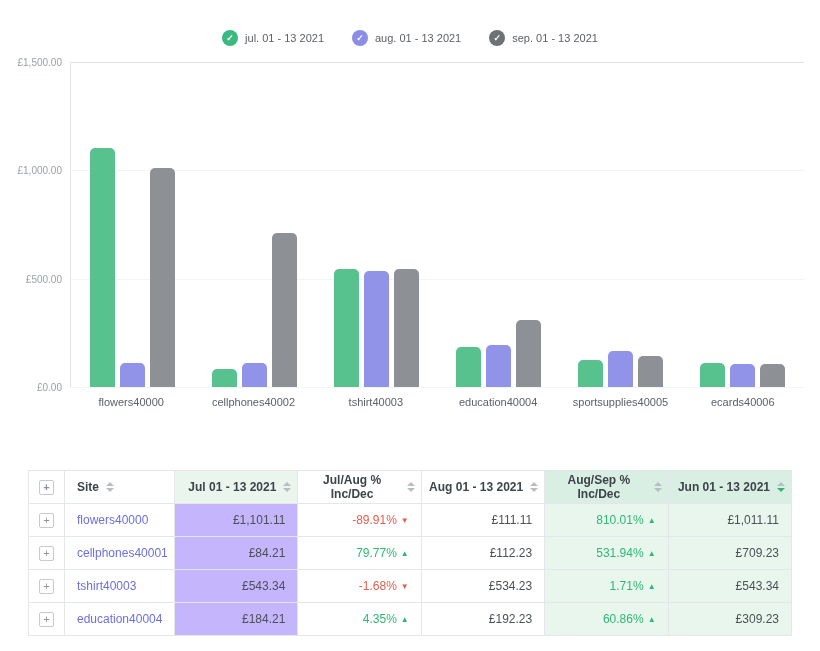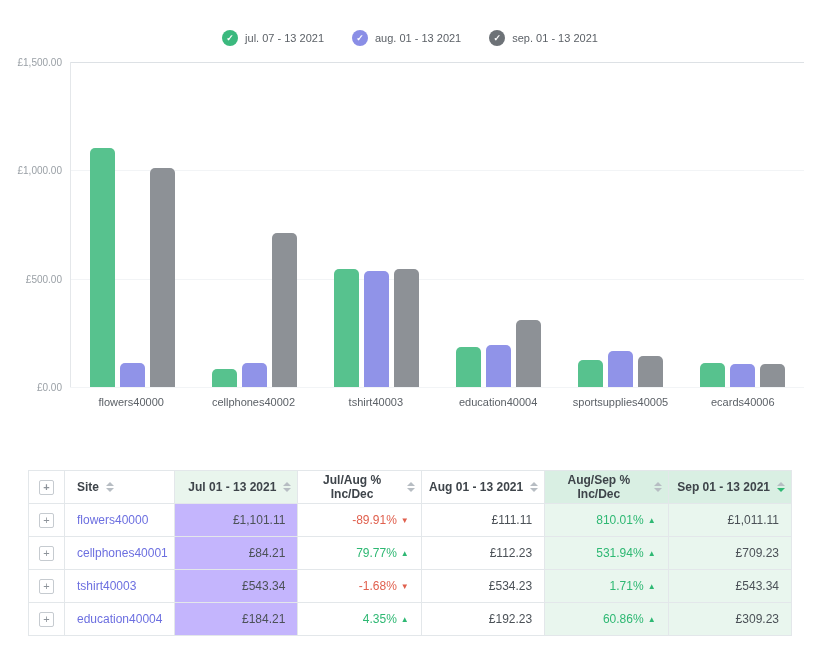--- a/index.html
+++ b/index.html
@@ -67,21 +67,21 @@
 <body>
 
 <div class="page">
 
   <div class="topbar">
   </div>
 
   <div class="legend">
       <div class="legend-item">
         <span class="legend-dot" style="background: rgb(59, 185, 126);">✓</span>
-        <span class="legend-label">jul. 07 - 13 2021</span>
+        <span class="legend-label">jul. 01 - 13 2021</span>
       </div>
       <div class="legend-item">
         <span class="legend-dot" style="background: rgb(138, 142, 230);">✓</span>
         <span class="legend-label">aug. 01 - 13 2021</span>
       </div>
       <div class="legend-item">
         <span class="legend-dot" style="background: rgb(109, 114, 119);">✓</span>
         <span class="legend-label">sep. 01 - 13 2021</span>
       </div>
     </div>
@@ -196,21 +196,21 @@
             <span class="th-inner">
               <span>Aug/Sep % Inc/Dec</span>
               <span class="sort">
                 <i class="up"></i>
                 <i class="dn"></i>
               </span>
             </span>
           </th>
           <th class="num-col hl2">
             <span class="th-inner">
-              <span>Sep 01 - 13 2021</span>
+              <span>Jun 01 - 13 2021</span>
               <span class="sort sorted">
                 <i class="up"></i>
                 <i class="dn"></i>
               </span>
             </span>
           </th>
         </tr>
       </thead>
     <tbody>
         <tr>

